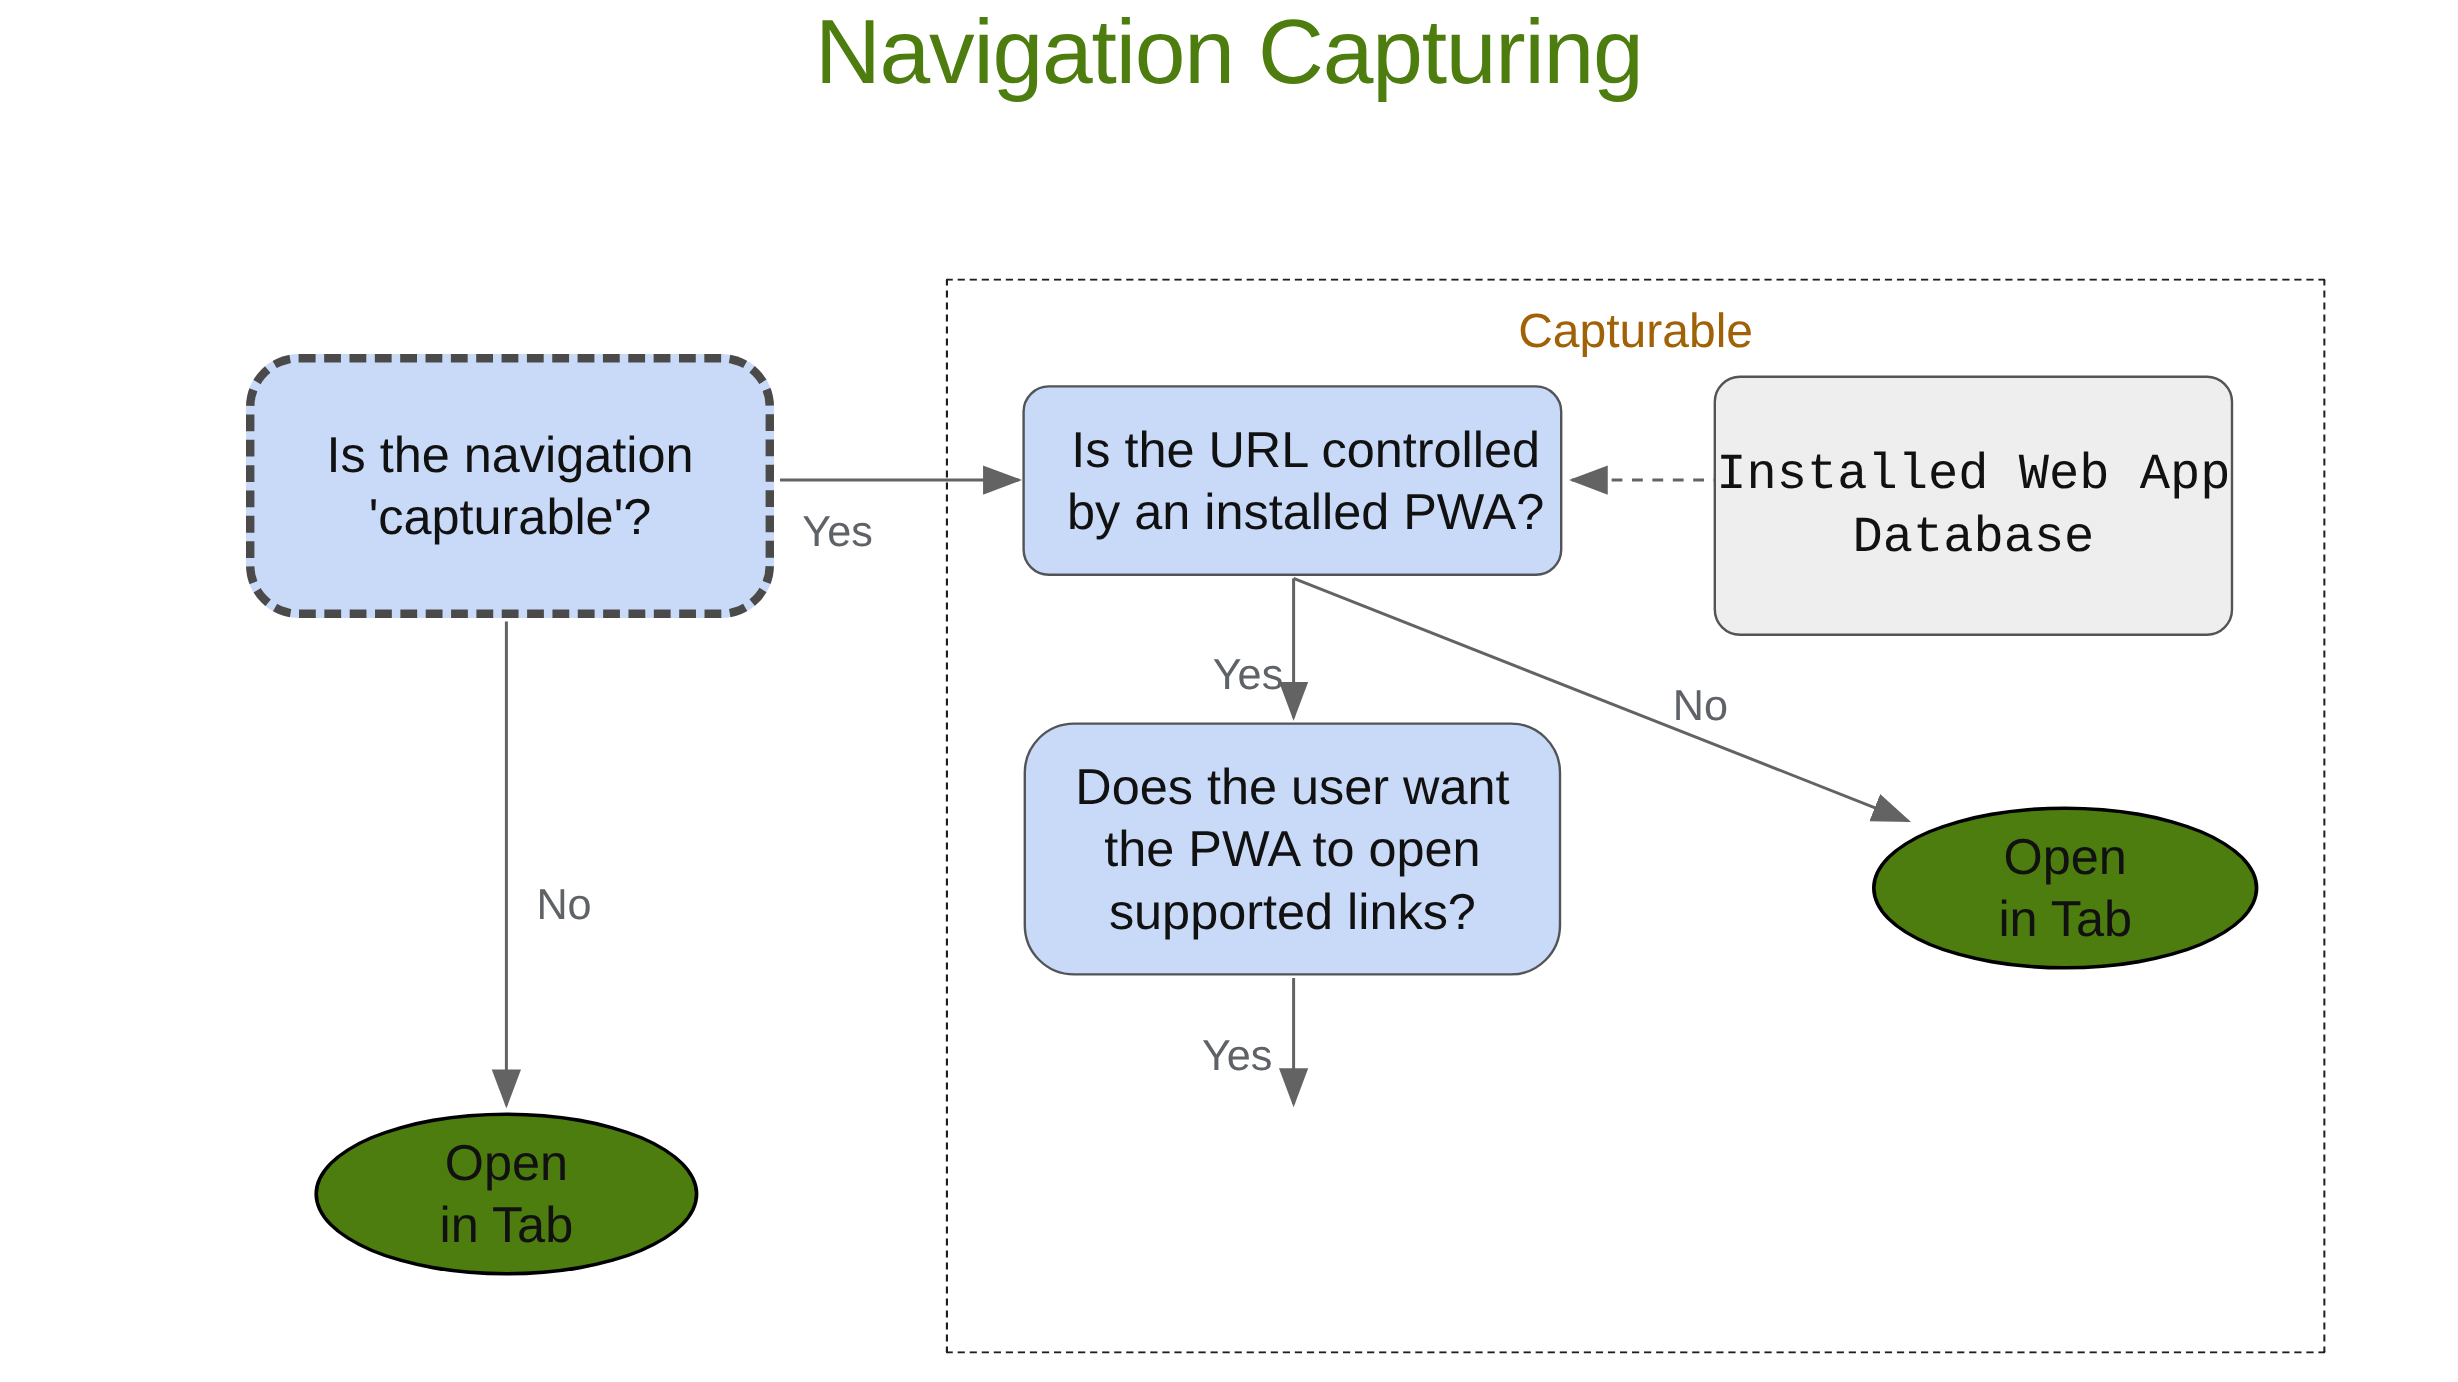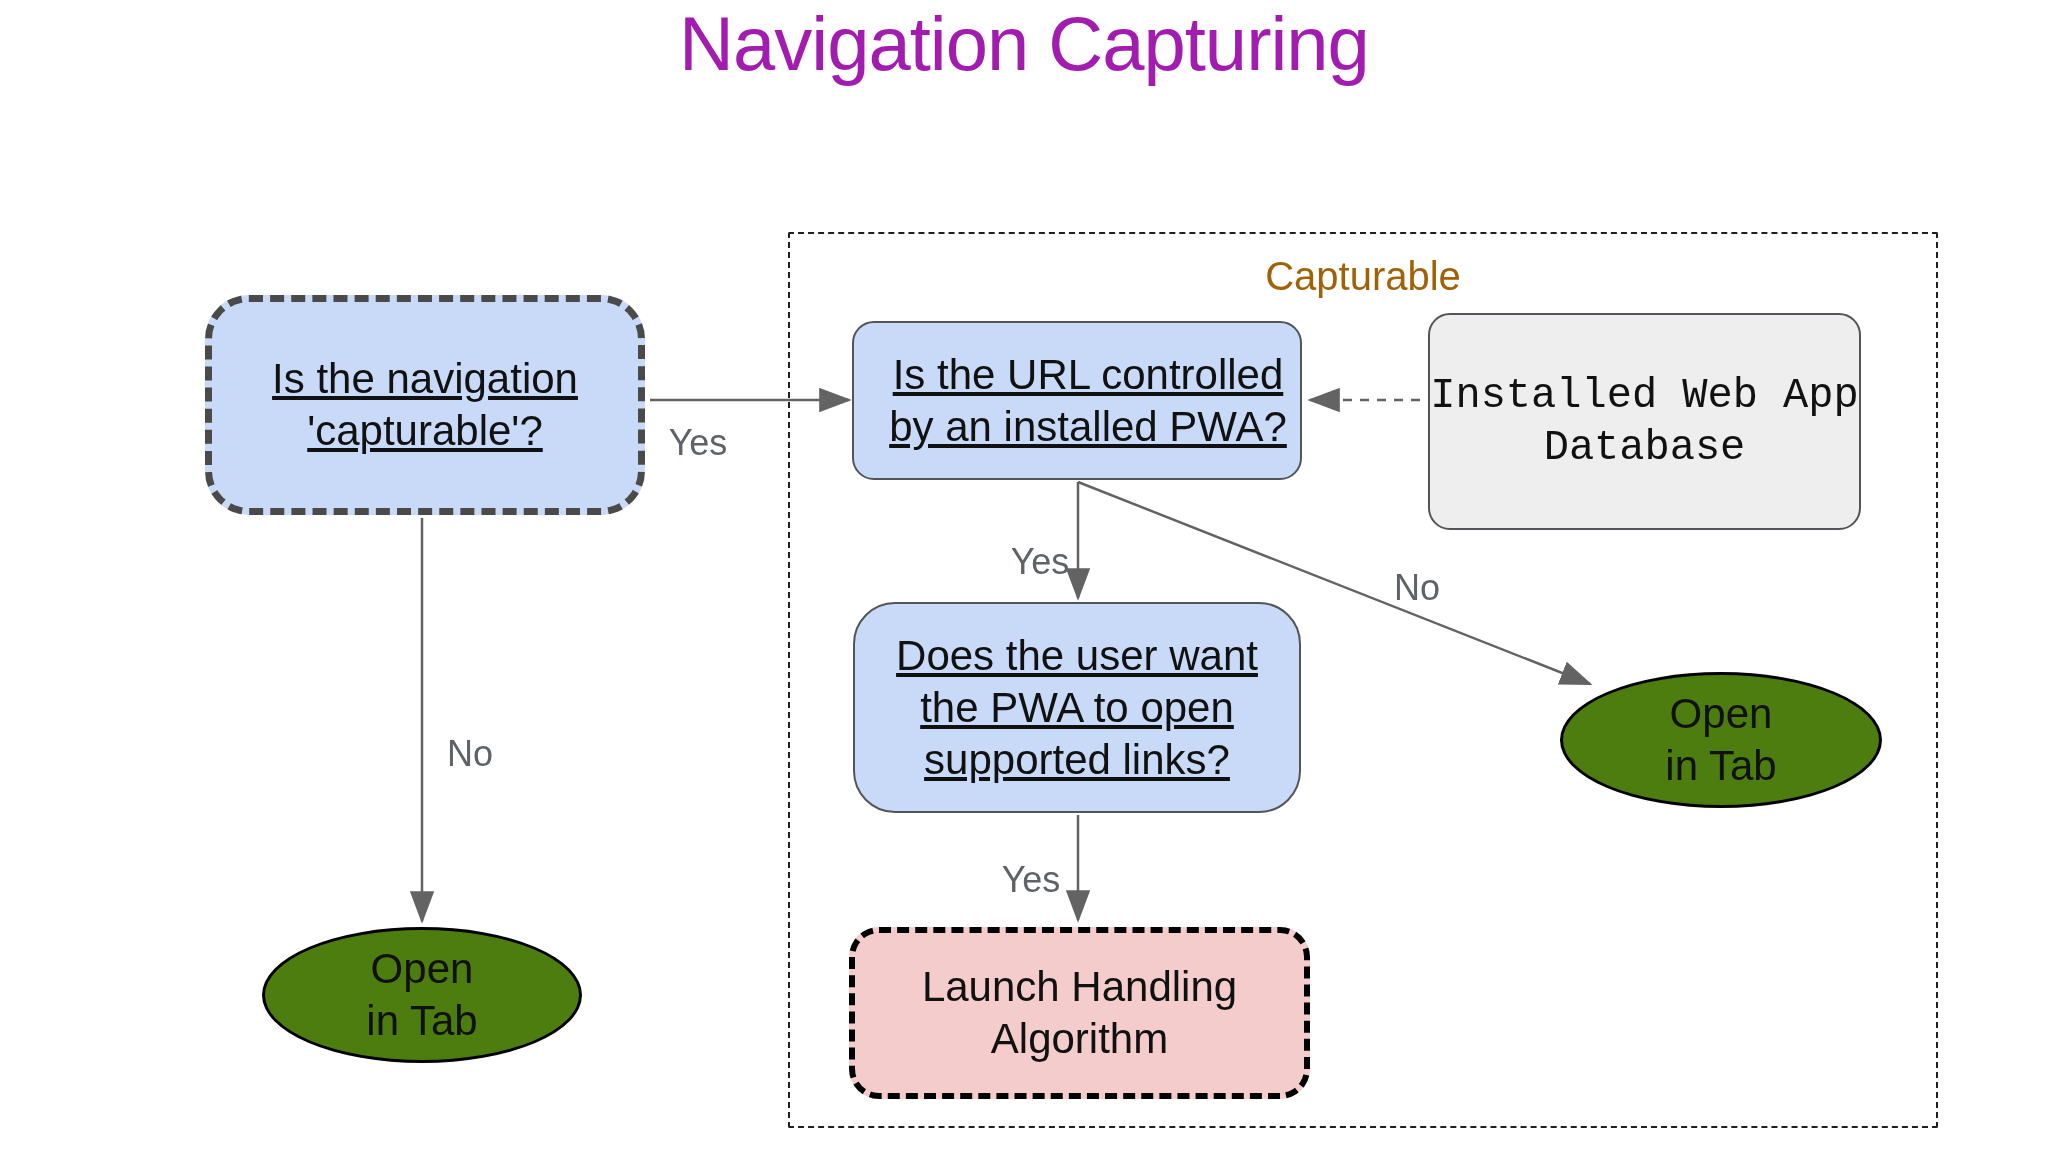--- a/index.html
+++ b/index.html
@@ -9,21 +9,21 @@
     background:#ffffff;
     font-family:"Liberation Sans", sans-serif;
     overflow:hidden;
   }
   .title{
     position:absolute;
     left:0; top:84; width:2048px;
     text-align:center;
     font-size:76px;
     letter-spacing:-1px;
-    color:#a21caf;
+    color:#4d7c0f;
     font-weight:400;
   }
   .edges{position:absolute;left:0;top:0;}
   .group-box{
     position:absolute;
     left:788px; top:232px; width:1150px; height:896px;
     border:2px dashed #1f1f1f;
     box-sizing:border-box;
     border-radius:2px;
   }
@@ -37,21 +37,21 @@
   .node{
     position:absolute;
     display:flex; align-items:center; justify-content:center;
     box-sizing:border-box;
     text-align:center;
     font-size:42px;
     line-height:52px;
     color:#111111;
     white-space:pre-line;
   }
-  .node-blue{background:#c9daf8;text-decoration:underline;}
+  .node-blue{background:#c9daf8;}
   .node-gray{background:#eeeeee;}
   .node-green{background:#4d7c0f;}
   .node-red{background:#f4cccc;}
   .solid-border{border:2px solid #525457; border-radius:22px;}
 
   .n-nav{left:205px; top:295px; width:440px; height:220px;
          border:7px dashed #4a4a4a; border-radius:44px;}
   .n-url{left:852px; top:321px; width:450px; height:159px;padding-left:22px;}
   .n-db{left:1428px; top:313px; width:433px; height:217px;font-family:Liberation Mono, monospace;}
   .n-does{left:853px; top:602px; width:448px; height:211px; border-radius:42px;}
@@ -106,22 +106,20 @@
   <div class="node node-blue solid-border n-url">Is the URL controlled
 by an installed PWA?</div>
 
   <div class="node node-gray solid-border n-db">Installed Web App
 Database</div>
 
   <div class="node node-blue solid-border n-does">Does the user want
 the PWA to open
 supported links?</div>
 
-  <div class="node node-red n-launch">Launch Handling
-Algorithm</div>
 
   <div class="node node-green n-tab-left">Open
 in Tab</div>
 
   <div class="node node-green n-tab-right">Open
 in Tab</div>
 
   <span class="edge-label lbl-cap-yes">Yes</span>
   <span class="edge-label lbl-cap-no">No</span>
   <span class="edge-label lbl-url-yes">Yes</span>

